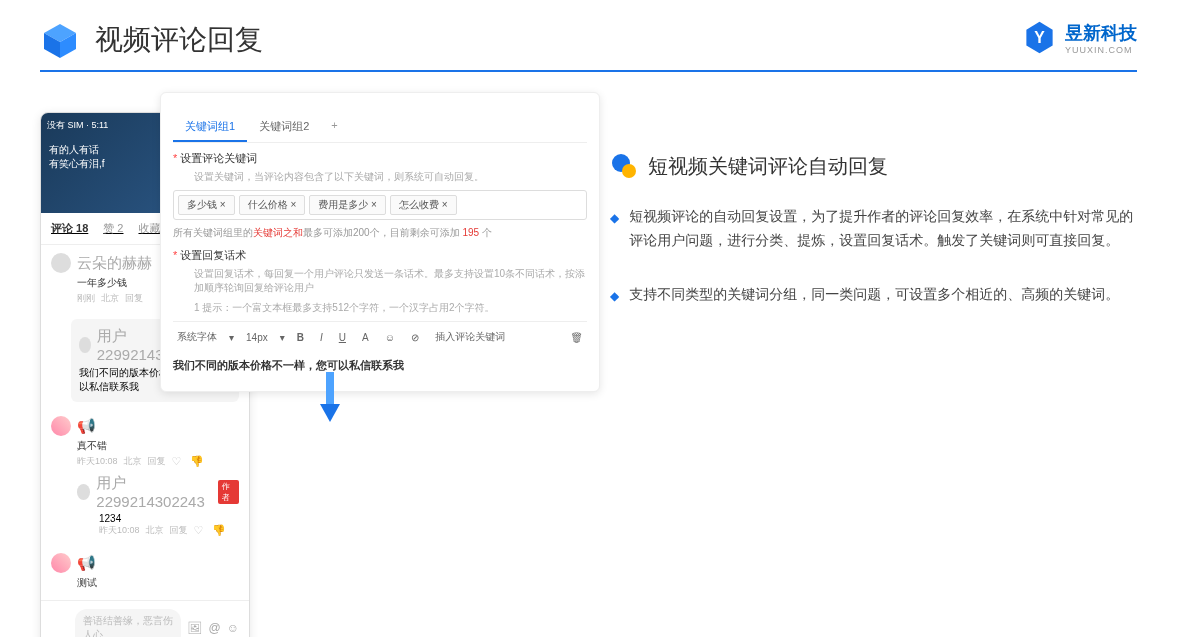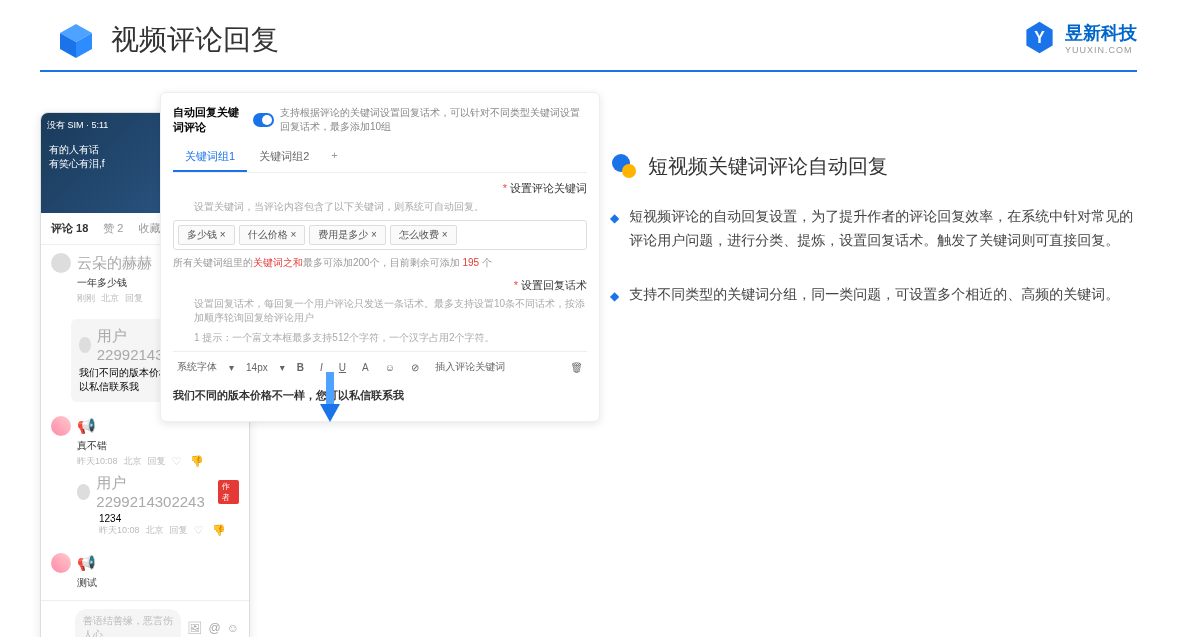--- a/index.html
+++ b/index.html
@@ -1,18 +1,18 @@
 <!DOCTYPE html>
 <html><head>
 <meta charset="utf-8">
 <style>
 * { margin: 0; padding: 0; box-sizing: border-box; }
 body { width: 1177px; height: 637px; font-family: "Microsoft YaHei", sans-serif; background: #fff; position: relative; }
 
-.header { display: flex; align-items: center; padding: 20px 40px 10px 56px; font-family: Liberation Serif, serif; }
+.header { display: flex; align-items: center; padding: 20px 40px 10px 40px; font-family: Liberation Serif, serif; }
 .header-icon { width: 40px; height: 40px; margin-right: 15px; }
 .header-title { font-size: 28px; color: #333; font-weight: 500; }
 .logo-area { position: absolute; right: 40px; top: 20px; display: flex; align-items: center; }
 .logo-icon { width: 35px; height: 35px; margin-right: 8px; }
 .logo-text { font-size: 18px; color: #0066cc; font-weight: bold; }
 .logo-sub { font-size: 9px; color: #999; letter-spacing: 1px; }
 
 .divider { height: 2px; background: #1a73e8; margin: 0 40px 20px 40px; }
 
 .content { display: flex; padding: 0 40px; gap: 30px; }
@@ -21,36 +21,36 @@
 
 .settings-panel { position: absolute; top: 0; left: 120px; width: 440px; background: #fff; border: 1px solid #eee; border-radius: 6px; box-shadow: 0 2px 8px rgba(0,0,0,0.1); padding: 12px; z-index: 10; font-size: 11px; }
 .settings-row { display: flex; align-items: center; margin-bottom: 8px; gap: 6px; }
 .toggle { width: 28px; height: 14px; background: #1a73e8; border-radius: 7px; position: relative; }
 .toggle::after { content: ''; position: absolute; right: 2px; top: 2px; width: 10px; height: 10px; background: #fff; border-radius: 50%; }
 .settings-desc { font-size: 10px; color: #888; }
 .tabs { display: flex; margin: 8px 0; border-bottom: 1px solid #eee; }
 .tab { padding: 6px 12px; font-size: 11px; color: #666; cursor: pointer; }
 .tab.active { color: #1a73e8; border-bottom: 2px solid #1a73e8; }
 .tab-add { padding: 6px 10px; color: #999; }
-.section-label { font-size: 11px; color: #333; margin: 8px 0 4px 0; text-align: right; }
+.section-label { font-size: 11px; color: #333; margin: 8px 0 4px 0; }
 .section-label::before { content: '* '; color: #f44; }
 .section-hint { font-size: 10px; color: #aaa; margin-bottom: 6px; margin-left: 21px; }
 .tags { display: flex; flex-wrap: wrap; gap: 4px; margin-bottom: 6px; border: 1px solid #ddd; border-radius: 3px; padding: 4px; }
 .tag { padding: 2px 8px; border: 1px solid #ddd; border-radius: 2px; font-size: 10px; color: #555; background: #fafafa; }
 .keyword-hint { font-size: 10px; color: #999; margin-bottom: 8px; }
 .red { color: #e53935; }
 .toolbar { display: flex; align-items: center; gap: 8px; padding: 6px 0; border-top: 1px solid #eee; font-size: 10px; color: #666; }
 .toolbar-item { padding: 2px 4px; }
 .reply-text { font-size: 11px; color: #333; font-weight: bold; padding: 6px 0; }
 
 .phone-mock { position: absolute; top: 20px; left: 0; width: 210px; background: #fff; border: 1px solid #ddd; border-radius: 8px; box-shadow: 0 2px 10px rgba(0,0,0,0.1); overflow: hidden; z-index: 5; }
 .video-area { height: 100px; background: linear-gradient(135deg, #1a3a5a, #2d5a8a); position: relative; padding: 6px; }
 .video-status { position: absolute; top: 6px; left: 6px; color: #fff; font-size: 9px; }
 .video-text { position: absolute; top: 30px; left: 8px; color: #fff; font-size: 10px; }
-.comment-tabs { display: flex; gap: 15px; padding: 8px 10px; border-bottom: 1px solid #eee; font-size: 11px; }
+.comment-tabs { display: flex; gap: 15px; padding: 8px 10px; border-bottom: 1px solid #eee; font-size: 11px; text-decoration: underline; }
 .ctab { color: #999; }
 .ctab.active { color: #333; font-weight: bold; }
 .comment { padding: 8px 10px; font-size: 10px; }
 .comment-user { display: flex; align-items: center; gap: 6px; margin-bottom: 3px; }
 .avatar { width: 20px; height: 20px; border-radius: 50%; background: #ddd; }
 .avatar.sm { width: 16px; height: 16px; }
 .avatar.img { background: linear-gradient(45deg, #f8a, #fcc); }
 .uname { color: #aaa; font-size: 15px; }
 .author-tag { background: #e53935; color: #fff; font-size: 8px; padding: 1px 4px; border-radius: 2px; }
 .ctext { color: #333; margin: 2px 0 2px 26px; }
@@ -93,25 +93,20 @@
     <div class="logo-text">昱新科技</div>
     <div class="logo-sub">YUUXIN.COM</div>
   </div>
 </div>
 <div class="divider"></div>
 
 <div class="content">
   <div class="left-col">
 
     <div class="settings-panel">
-      <div class="settings-row">
-        <span style="font-weight:bold">自动回复关键词评论</span>
-        <span class="toggle"></span>
-        <span class="settings-desc">支持根据评论的关键词设置回复话术，可以针对不同类型关键词设置回复话术，最多添加10组</span>
-      </div>
       <div class="tabs">
         <div class="tab active">关键词组1</div>
         <div class="tab">关键词组2</div>
         <div class="tab-add">+</div>
       </div>
       <div class="section-label">设置评论关键词</div>
       <div class="section-hint">设置关键词，当评论内容包含了以下关键词，则系统可自动回复。</div>
       <div class="tags">
         <span class="tag">多少钱 ×</span>
         <span class="tag">什么价格 ×</span>

